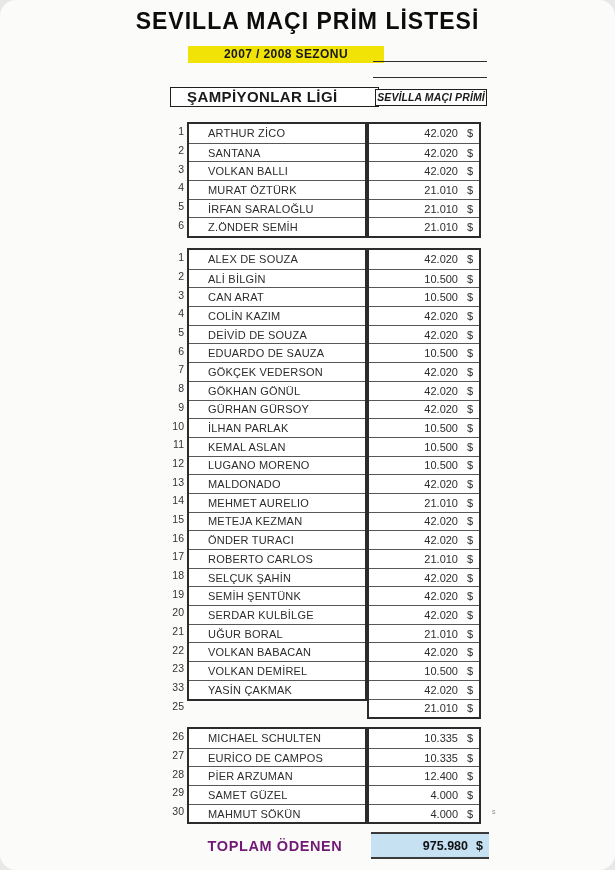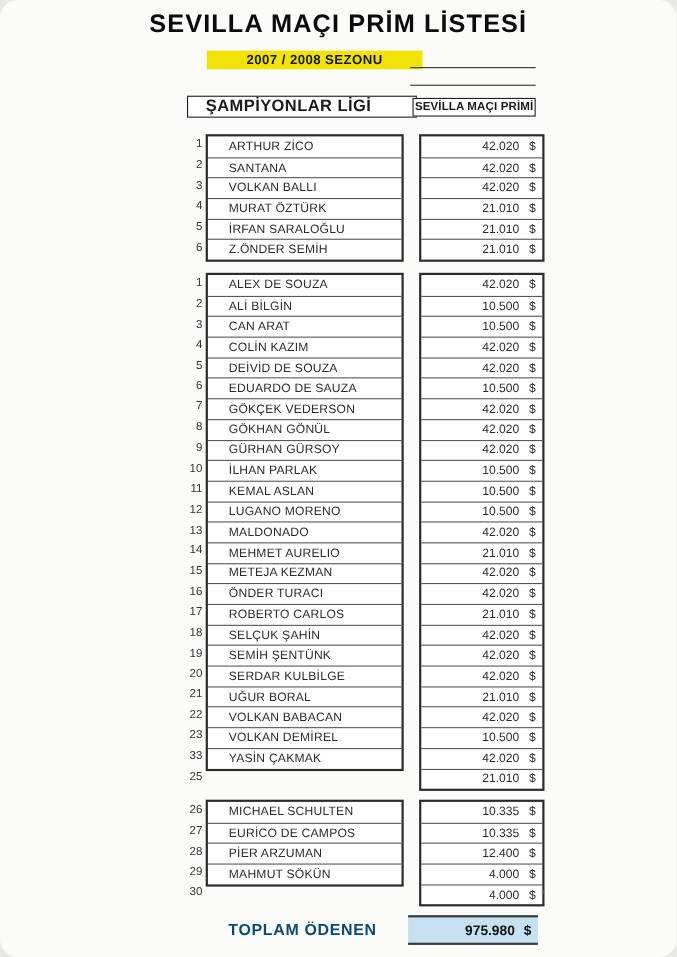--- a/index.html
+++ b/index.html
@@ -30,50 +30,50 @@
   .hdr-league {
     position:absolute; left:170px; top:87px; width:191px; height:18px;
     border:1.6px solid #1f1f1f; background:#fff; box-sizing:content-box;
     font-size:15px; font-weight:700; letter-spacing:0.4px; color:#1a1a1a;
     line-height:18px; padding-left:16px;
   }
   .hdr-amount {
     position:absolute; left:375px; top:89px; width:110px; height:15px;
     border:1.6px solid #1f1f1f; background:#fff;
     font-size:10.5px; font-weight:700; color:#1a1a1a;
-    text-align:center; line-height:15px; letter-spacing:0.1px;
+    text-align:center; line-height:15px; letter-spacing:0.1px;font-style:italic;
   }
   .group { position:absolute; left:167px; display:flex; align-items:flex-start; }
   .g1 { top:122px; } .g2 { top:248px; } .g3 { top:727px; }
   .numcol { width:20px; }
   .numcol .cell {
     height:var(--rh); display:flex; align-items:center; justify-content:flex-end;
     padding-right:3px; font-size:10.5px; color:#333; box-sizing:border-box;
   }
   .namebox {
     width:176px; border:2px solid var(--border,#2b2b2b); background:#fff;
   }
   .namebox .cell {
     height:var(--rh); display:flex; align-items:center;
     padding-left:19px; font-size:11px; letter-spacing:0.2px; color:#2c2c2c;
     white-space:nowrap; overflow:hidden; box-sizing:border-box;
   }
   .amtbox {
-    width:110px; margin-left:14px; border:2px solid var(--border,#2b2b2b); background:#fff;
+    width:110px; border:2px solid var(--border,#2b2b2b); background:#fff;
   }
   .amtbox .cell {
     height:var(--rh); display:flex; align-items:center; justify-content:flex-end;
     padding-right:6px; font-size:11px; color:#2c2c2c; box-sizing:border-box;
   }
   .namebox .cell + .cell, .amtbox .cell + .cell { border-top:1px solid #585858; }
   .amtbox .cur, .total-box .cur { width:12px; text-align:right; margin-left:3px; }
   .total-label {
     position:absolute; left:187px; top:838px; width:176px;
     text-align:center; font-size:14.5px; font-weight:700;
-    letter-spacing:0.6px; color:#0c4a6e;
+    letter-spacing:0.6px; color:#701a75;
   }
   .total-box {
     position:absolute; left:371px; top:832px; width:118px; height:27px;
     background:var(--total-bg,#c5e1f2); box-sizing:border-box;
     border-top:2.5px solid #3a3a3a; border-bottom:2.5px solid #3a3a3a;
     display:flex; align-items:center; justify-content:flex-end;
     padding-right:6px; font-size:12.5px; font-weight:700; color:#111;
   }
   .artifact {
     position:absolute; left:492px; top:808px;
@@ -299,20 +299,21 @@
           <div class="cell">26</div>
           <div class="cell">27</div>
           <div class="cell">28</div>
           <div class="cell">29</div>
           <div class="cell">30</div>
         </div>
         <div class="namebox">
           <div class="cell">MICHAEL SCHULTEN</div>
           <div class="cell">EURİCO DE CAMPOS</div>
           <div class="cell">PİER ARZUMAN</div>
+          <div class="cell">SAMET GÜZEL</div>
           <div class="cell">MAHMUT SÖKÜN</div>
         </div>
         <div class="amtbox">
           <div class="cell">
             <div class="val">10.335</div>
             <div class="cur">$</div>
           </div>
           <div class="cell">
             <div class="val">10.335</div>
             <div class="cur">$</div>

